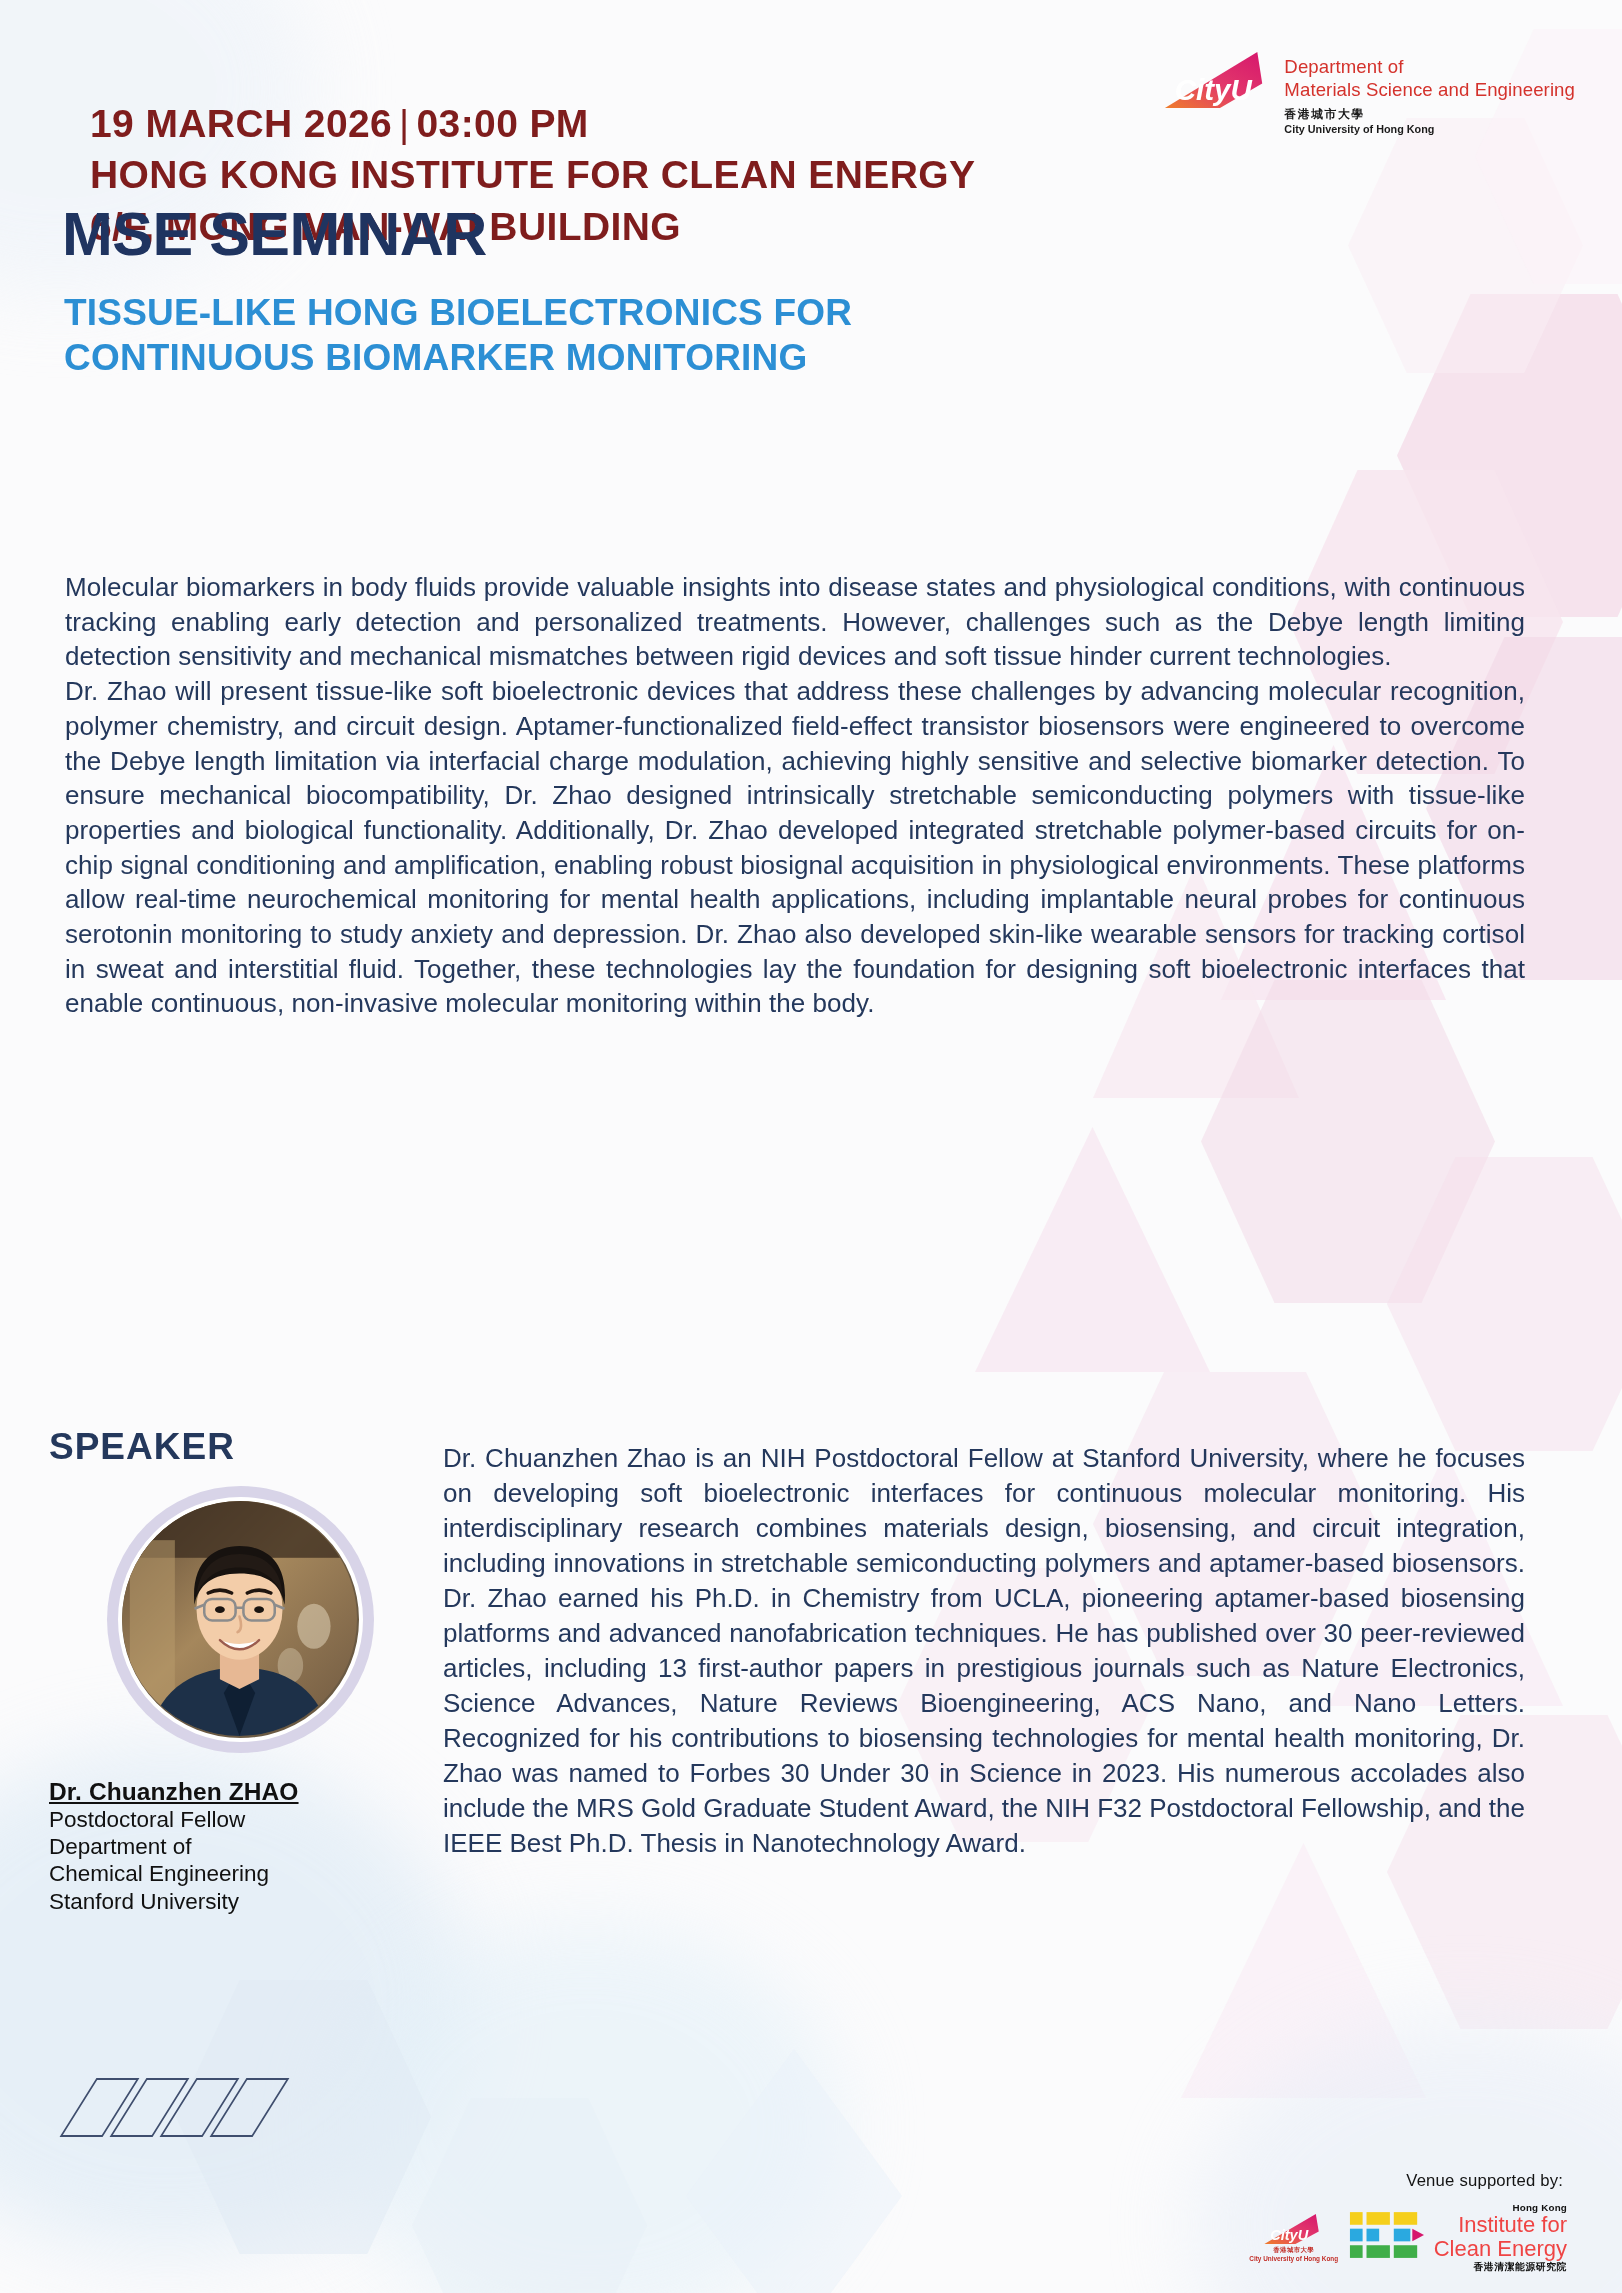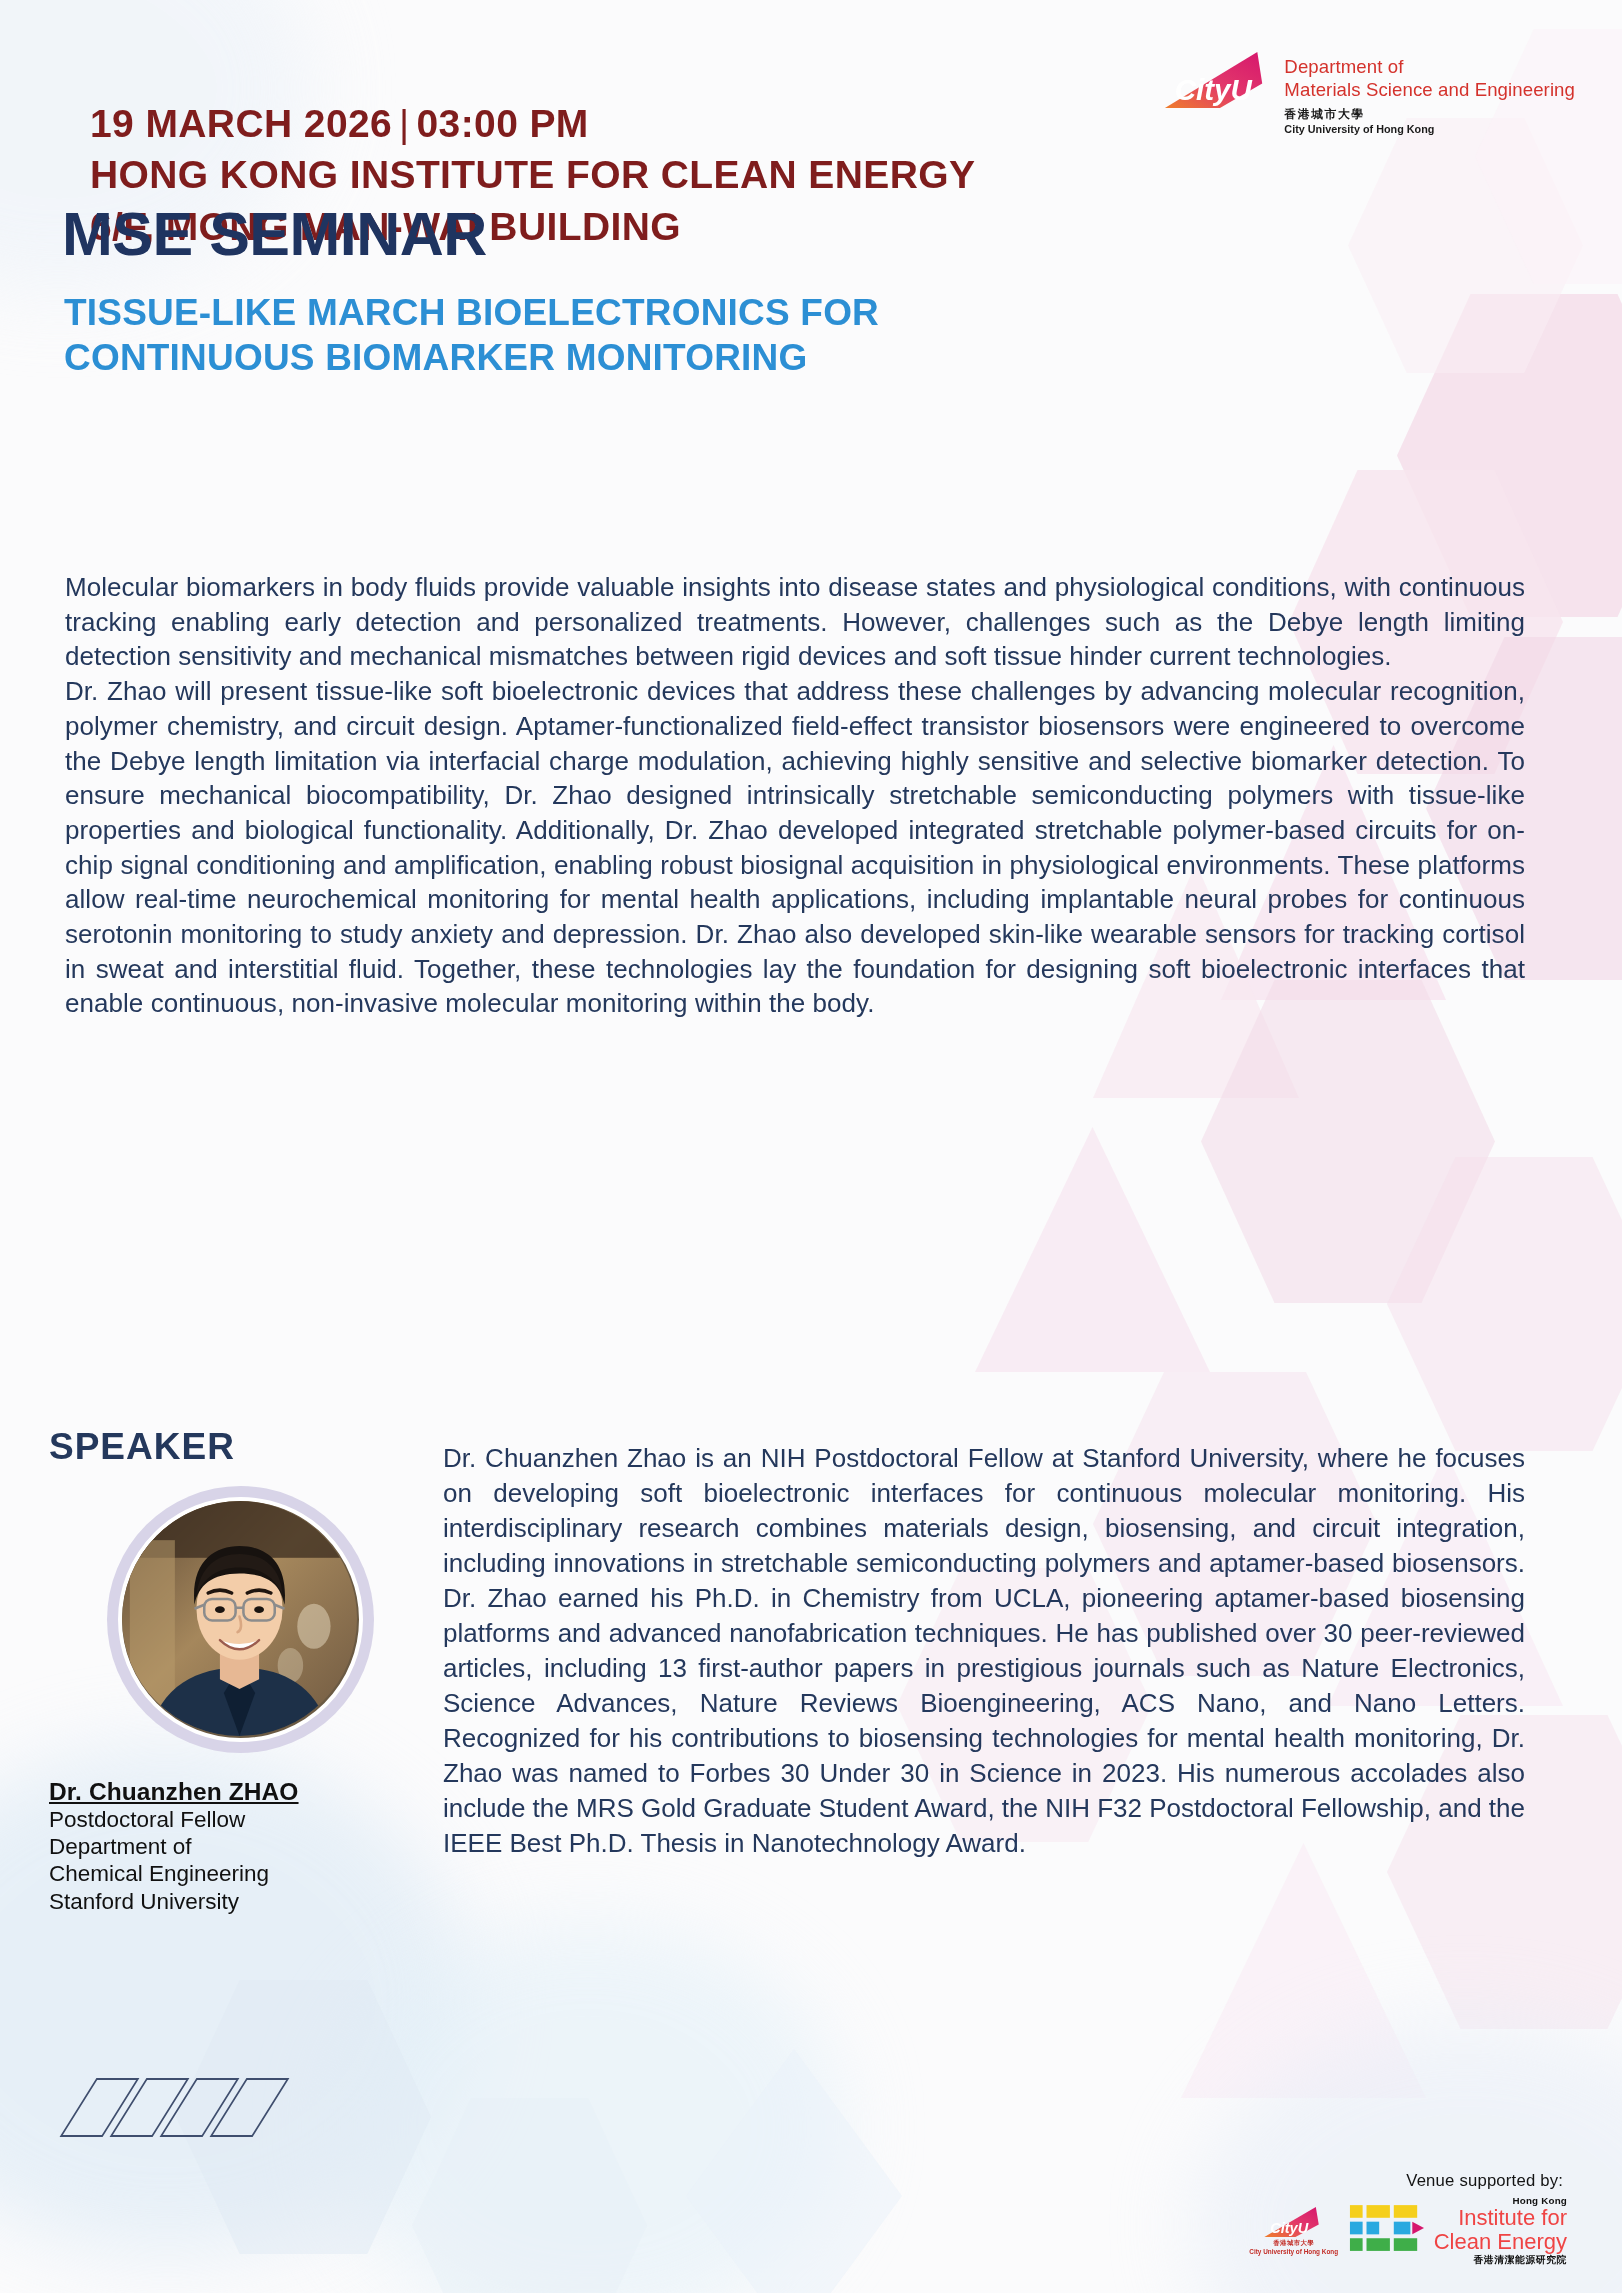--- a/index.html
+++ b/index.html
@@ -221,21 +221,21 @@
   .footer {
     position: absolute;
     right: 55px;
     top: 2171px;
     text-align: center;
   }
   .footer-label {
     color: #141414;
     font-size: 16.7px;
     letter-spacing: 0.2px;
-    margin-bottom: 4px;
+    margin-bottom: 11px;
     text-align: right;
     padding-right: 3.9px;
   }
   .footer-logos {
     display: flex;
     align-items: center;
     gap: 9.8px;
   }
   .f-cityu {
     display: flex;
@@ -341,21 +341,21 @@
     <div class="meta-line">
       <span>19 MARCH 2026</span><span class="meta-sep">|</span><span>03:00 PM</span>
     </div>
     <div class="meta-line">HONG KONG INSTITUTE FOR CLEAN ENERGY</div>
     <div class="meta-line">6/F, MONG MAN-WAI BUILDING</div>
   </div>
 
   <div class="seminar-title">MSE SEMINAR</div>
 
   <div class="talk-title">
-    <div>TISSUE-LIKE MARCH BIOELECTRONICS FOR</div>
+    <div>TISSUE-LIKE HONG BIOELECTRONICS FOR</div>
     <div>CONTINUOUS BIOMARKER MONITORING</div>
   </div>
 
   <div class="abstract">
     <p>Molecular biomarkers in body fluids provide valuable insights into disease states and physiological conditions, with continuous tracking enabling early detection and personalized treatments. However, challenges such as the Debye length limiting detection sensitivity and mechanical mismatches between rigid devices and soft tissue hinder current technologies.</p>
     <p>Dr. Zhao will present tissue-like soft bioelectronic devices that address these challenges by advancing molecular recognition, polymer chemistry, and circuit design. Aptamer-functionalized field-effect transistor biosensors were engineered to overcome the Debye length limitation via interfacial charge modulation, achieving highly sensitive and selective biomarker detection. To ensure mechanical biocompatibility, Dr. Zhao designed intrinsically stretchable semiconducting polymers with tissue-like properties and biological functionality. Additionally, Dr. Zhao developed integrated stretchable polymer-based circuits for on-chip signal conditioning and amplification, enabling robust biosignal acquisition in physiological environments. These platforms allow real-time neurochemical monitoring for mental health applications, including implantable neural probes for continuous serotonin monitoring to study anxiety and depression. Dr. Zhao also developed skin-like wearable sensors for tracking cortisol in sweat and interstitial fluid. Together, these technologies lay the foundation for designing soft bioelectronic interfaces that enable continuous, non-invasive molecular monitoring within the body.</p>
   </div>
 
   <div class="speaker-col">
     <div class="speaker-heading">SPEAKER</div>

